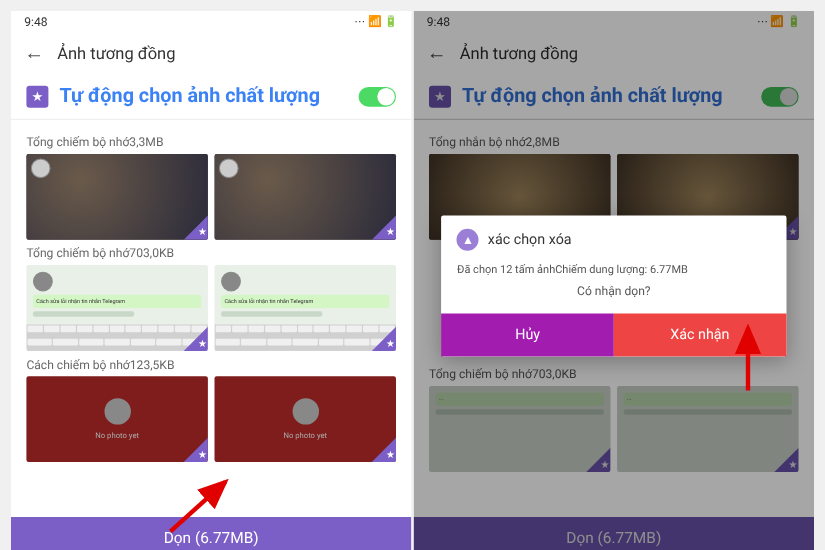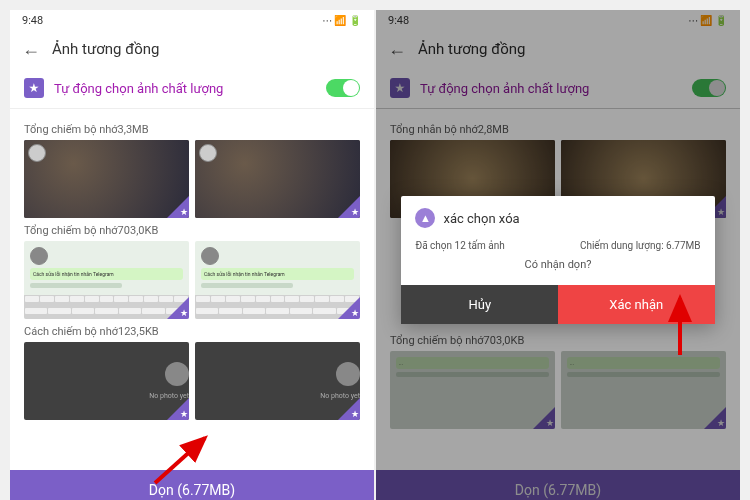--- a/index.html
+++ b/index.html
@@ -64,22 +64,23 @@
     background: #7b5fc7;
     color: #fff;
     display: flex;
     align-items: center;
     justify-content: center;
     font-size: 12px;
     border-radius: 3px;
   }
   .toggle-label {
     flex: 1;
-    font-size: 13px;
-    color: #a21caf;
+    font-size: 18px;
+    color: #3b82f6;
+    font-weight: bold;
   }
   .toggle {
     width: 34px;
     height: 18px;
     background: #4cd964;
     border-radius: 9px;
     position: relative;
   }
   .toggle::after {
     content: "";
@@ -110,24 +111,24 @@
     height: 78px;
     background: linear-gradient(135deg, #3a3a4a, #5a4a3a);
     position: relative;
     border-radius: 2px;
     overflow: hidden;
   }
   .thumb.chat {
     background: #e8f0e8;
   }
   .thumb.empty {
-    background: #404040;
+    background: #7f1d1d;
     display: flex;
     flex-direction: column;
-    align-items: flex-end;
+    align-items: center;
     justify-content: center;
   }
   .thumb.empty .circle {
     width: 24px;
     height: 24px;
     background: #888;
     border-radius: 50%;
     margin-bottom: 6px;
   }
   .thumb.empty .empty-text {
@@ -234,36 +235,35 @@
     color: #333;
   }
   .dialog-body {
     padding: 4px 14px 14px;
     font-size: 11px;
     color: #555;
     text-align: center;
   }
   .dialog-body .row1 {
     display: flex;
-    justify-content: space-between;
     margin-bottom: 7px;
     font-size: 10px;
   }
   .dialog-actions {
     display: flex;
   }
   .dialog-btn {
     flex: 1;
     padding: 12px;
     text-align: center;
     font-size: 13px;
     cursor: pointer;
   }
   .dialog-btn.cancel {
-    background: #404040;
+    background: #a21caf;
     color: #fff;
   }
   .dialog-btn.confirm {
     background: #ef4444;
     color: #fff;
   }
   .arrow-anno {
     position: absolute;
     pointer-events: none;
   }

